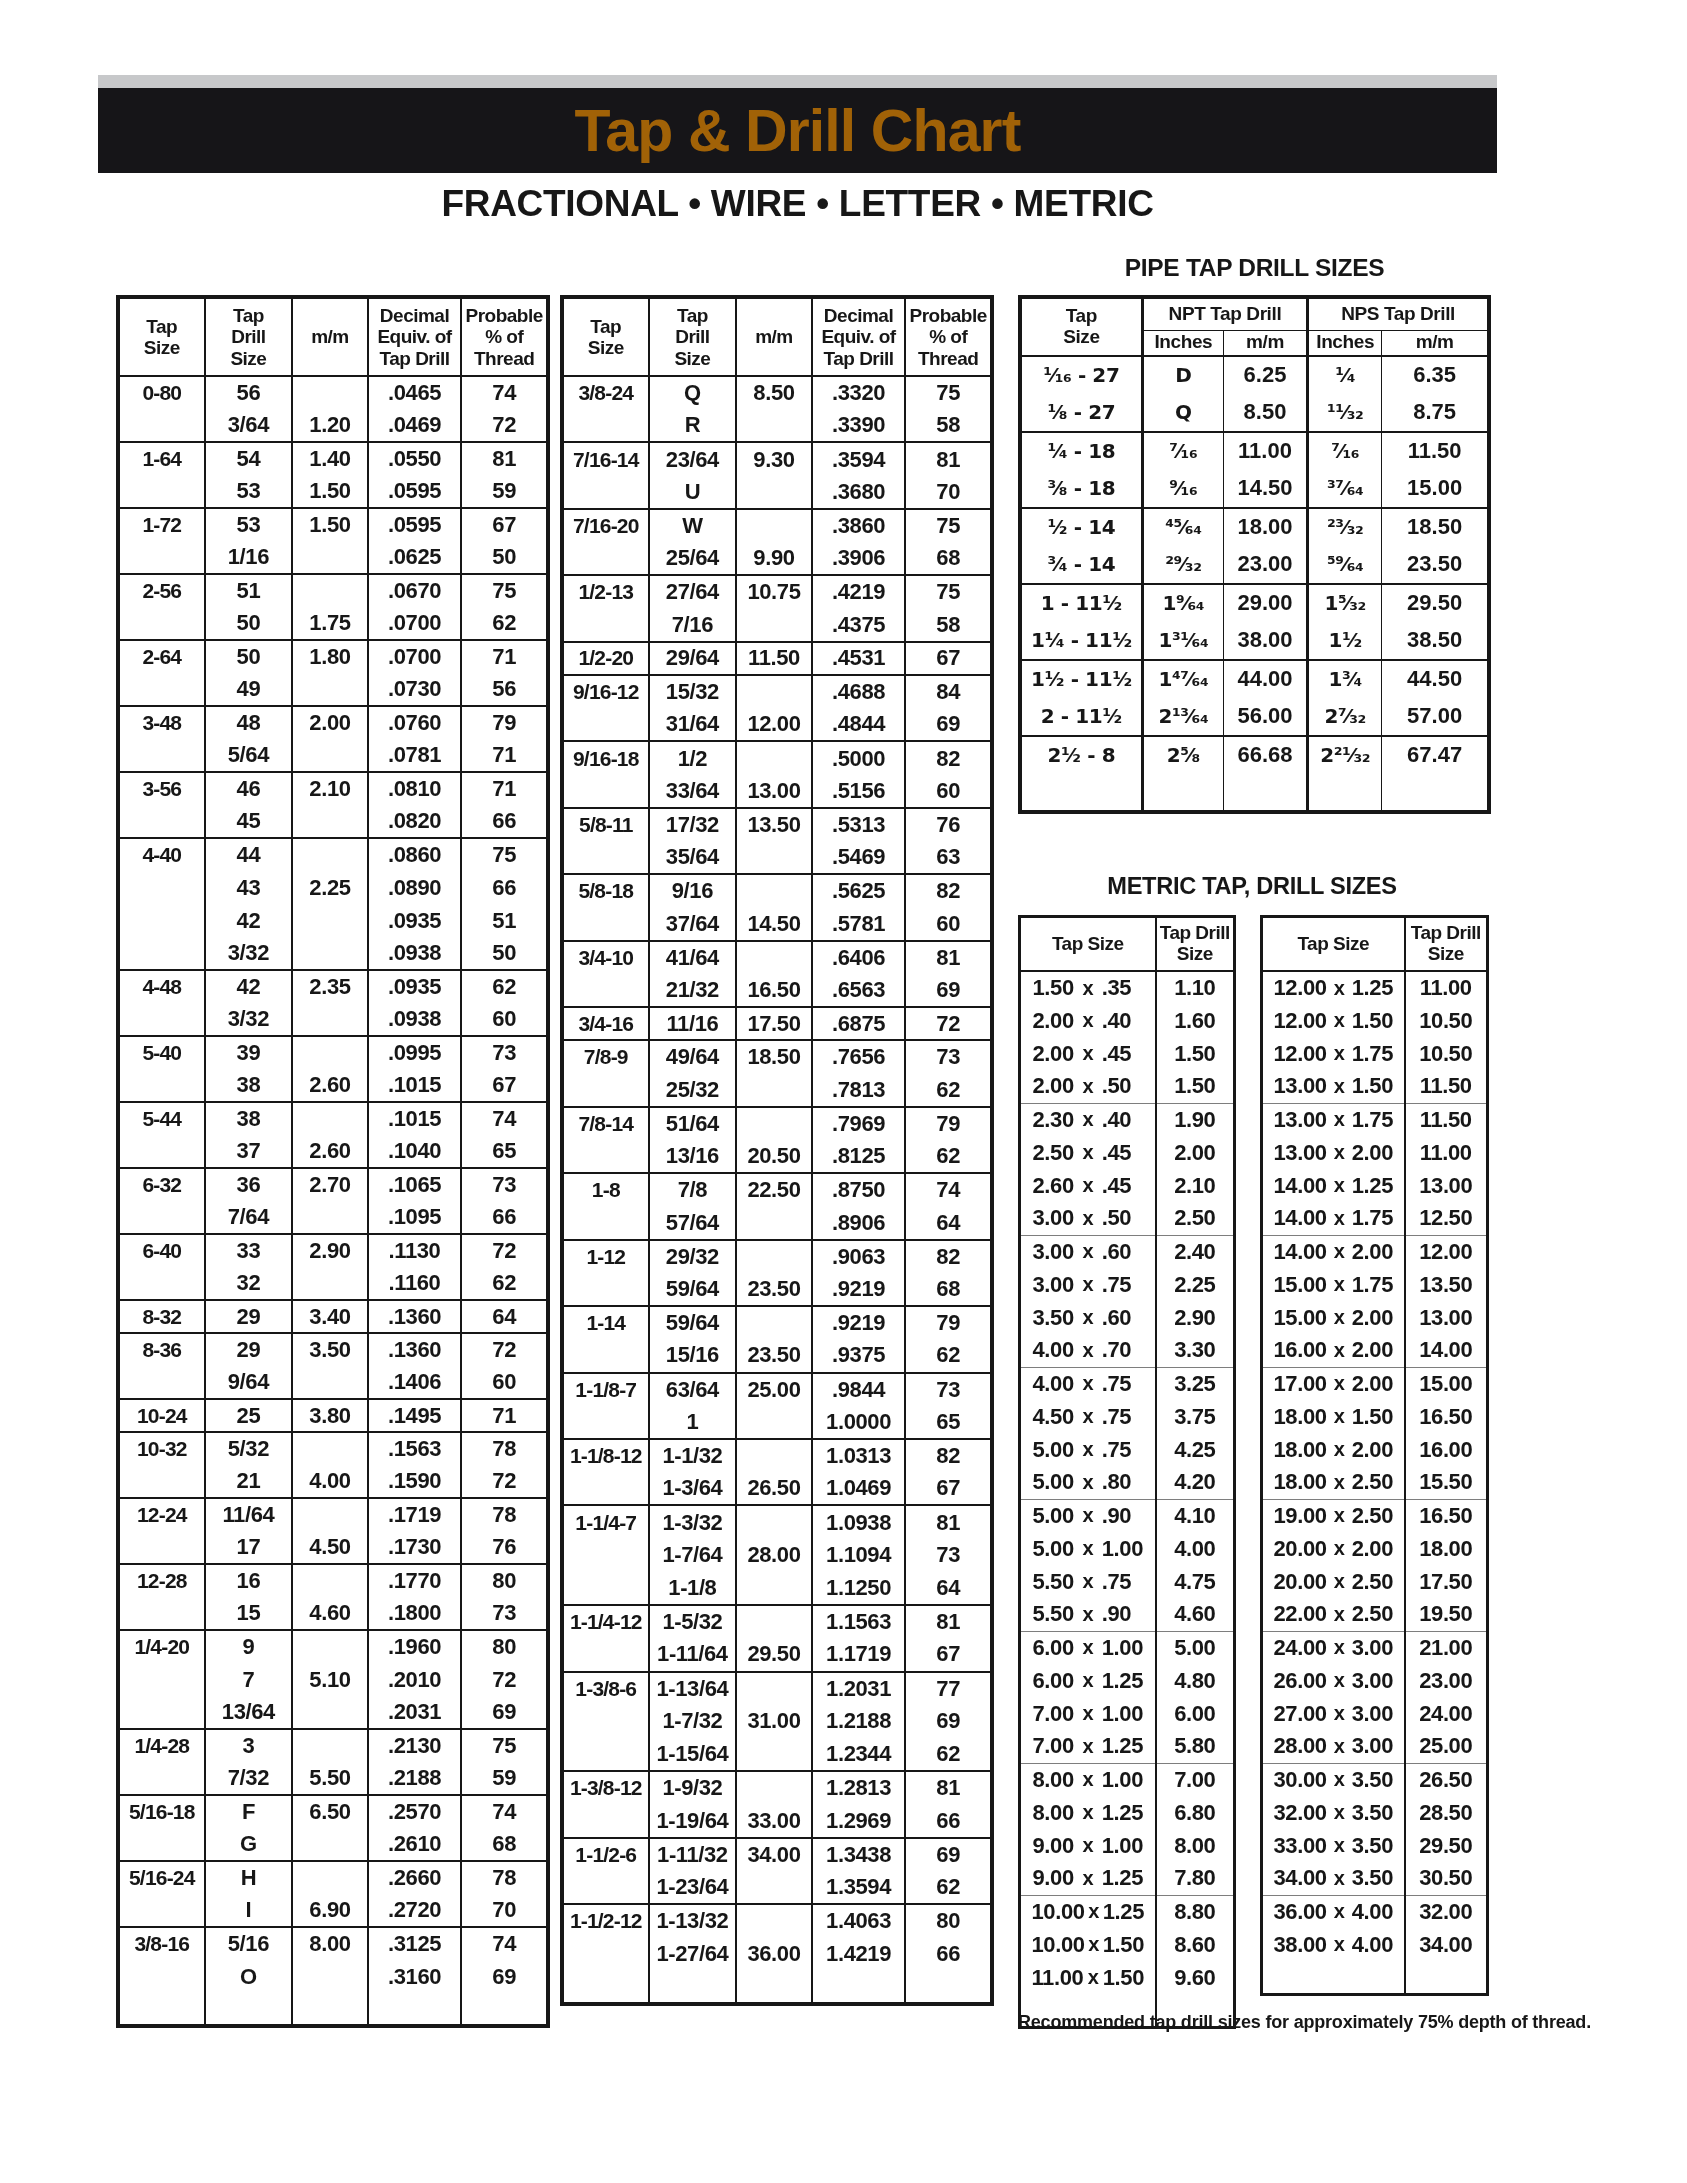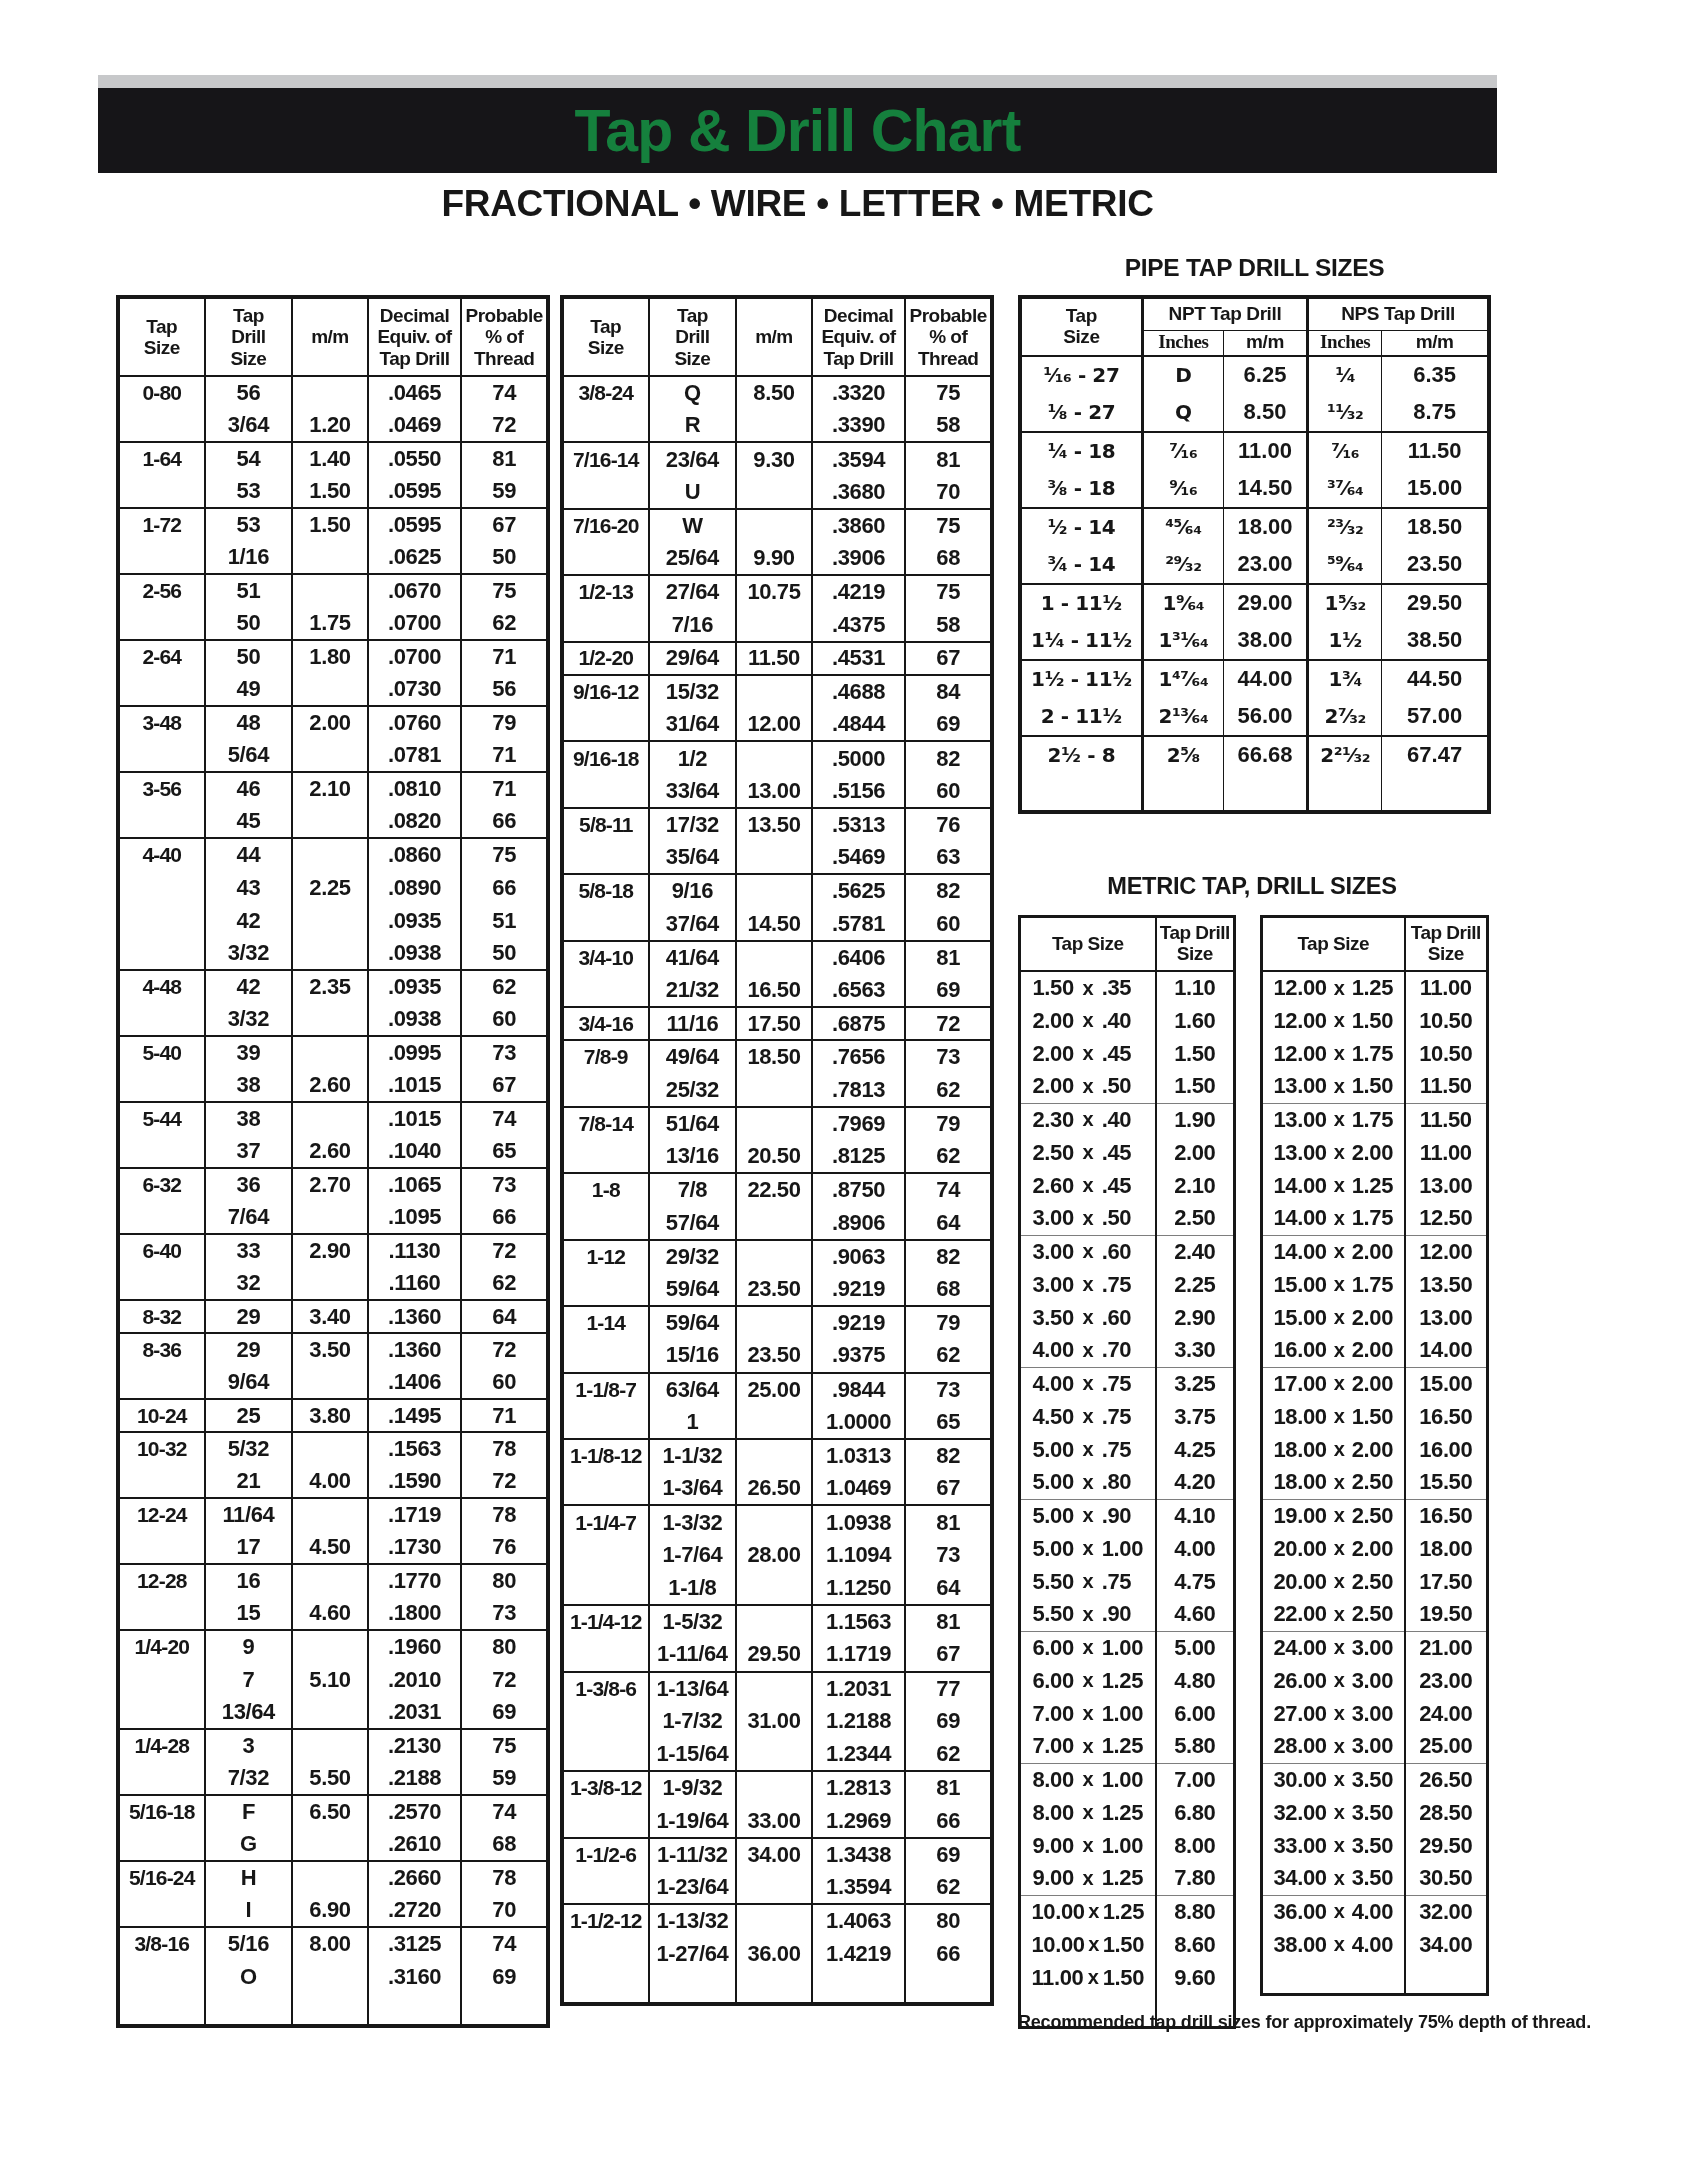--- a/index.html
+++ b/index.html
@@ -13,21 +13,21 @@
   }
   #page { position: absolute; left: 0; top: 0; width: 1687px; height: 2184px; overflow: hidden; }
   .abs { position: absolute; }
 
   
   #gray-bar   { left: 98px; top: 75px;  width: 1399px; height: 13px; background: #c7c8ca; }
   #black-banner {
     left: 98px; top: 88px; width: 1399px; height: 85px; background: #161518;
     display: flex; align-items: center; justify-content: center;
   }
-  #page-title { color: #15803d; font-size: 59px; letter-spacing: -0.9px; white-space: nowrap; }
+  #page-title { color: #a16207; font-size: 59px; letter-spacing: -0.9px; white-space: nowrap; }
   #subtitle   { left: 98px; top: 183px; width: 1399px; text-align: center; font-size: 37px; letter-spacing: -0.3px; }
 
   .sec { font-size: 24.5px; letter-spacing: -0.3px; text-align: center; white-space: nowrap; }
   #heading-tap-drill { left: 116px;  top: 254px; width: 875px; }
   #heading-pipe      { left: 1018px; top: 254px; width: 473px;  }
   #metric-heading    { left: 1018px; top: 873px; width: 468px; font-size: 23.6px; }
 
   table { border-collapse: collapse; table-layout: fixed; background: #fff; }
   th, td { padding: 0; text-align: center; vertical-align: middle; overflow: visible; }
 
@@ -49,21 +49,21 @@
   tr.filler { height: auto; }
 
   
   table.pipe { width: 473px; height: 491px; border: 4.4px solid #171717; }
   #pipe-table { left: 1018px; top: 295px; }
   .pipe thead th { font-size: 19px; letter-spacing: -0.4px; line-height: 1.1; white-space: pre-line; }
   .pipe thead tr.r1 th { height: 31px; }
   .pipe thead tr.r2 th { height: 23.6px; border-bottom: 2.6px solid #171717; }
   .pipe th.th-grp { border-left: 3.5px solid #171717; border-bottom: 1.7px solid #171717; }
   .pipe th.th-tap { border-bottom: 2.6px solid #171717; }
-  .pipe tr.r2 th.sub-in { border-left: 3.5px solid #171717; font-family: Liberation Serif, serif; }
+  .pipe tr.r2 th.sub-in { border-left: 3.5px solid #171717; }
   .pipe tr.r2 th.sub-mm { border-left: 1.7px solid #171717; }
   .pipe tbody tr { height: 38px; }
   .pipe tbody td { font-size: 22px; white-space: nowrap; }
   .pipe tbody td:nth-child(2), .pipe tbody td:nth-child(4) { border-left: 3.5px solid #171717; }
   .pipe tbody td:nth-child(3), .pipe tbody td:nth-child(5) { border-left: 1.7px solid #171717; }
   .pipe tbody td.frac { font-family: "DejaVu Sans", sans-serif; font-size: 20px; letter-spacing: -0.4px; }
   .pipe tr.group-start td { border-top: 2.6px solid #171717; }
 
   
   table.metric { height: 1080px; border: 3.5px solid #171717; }

